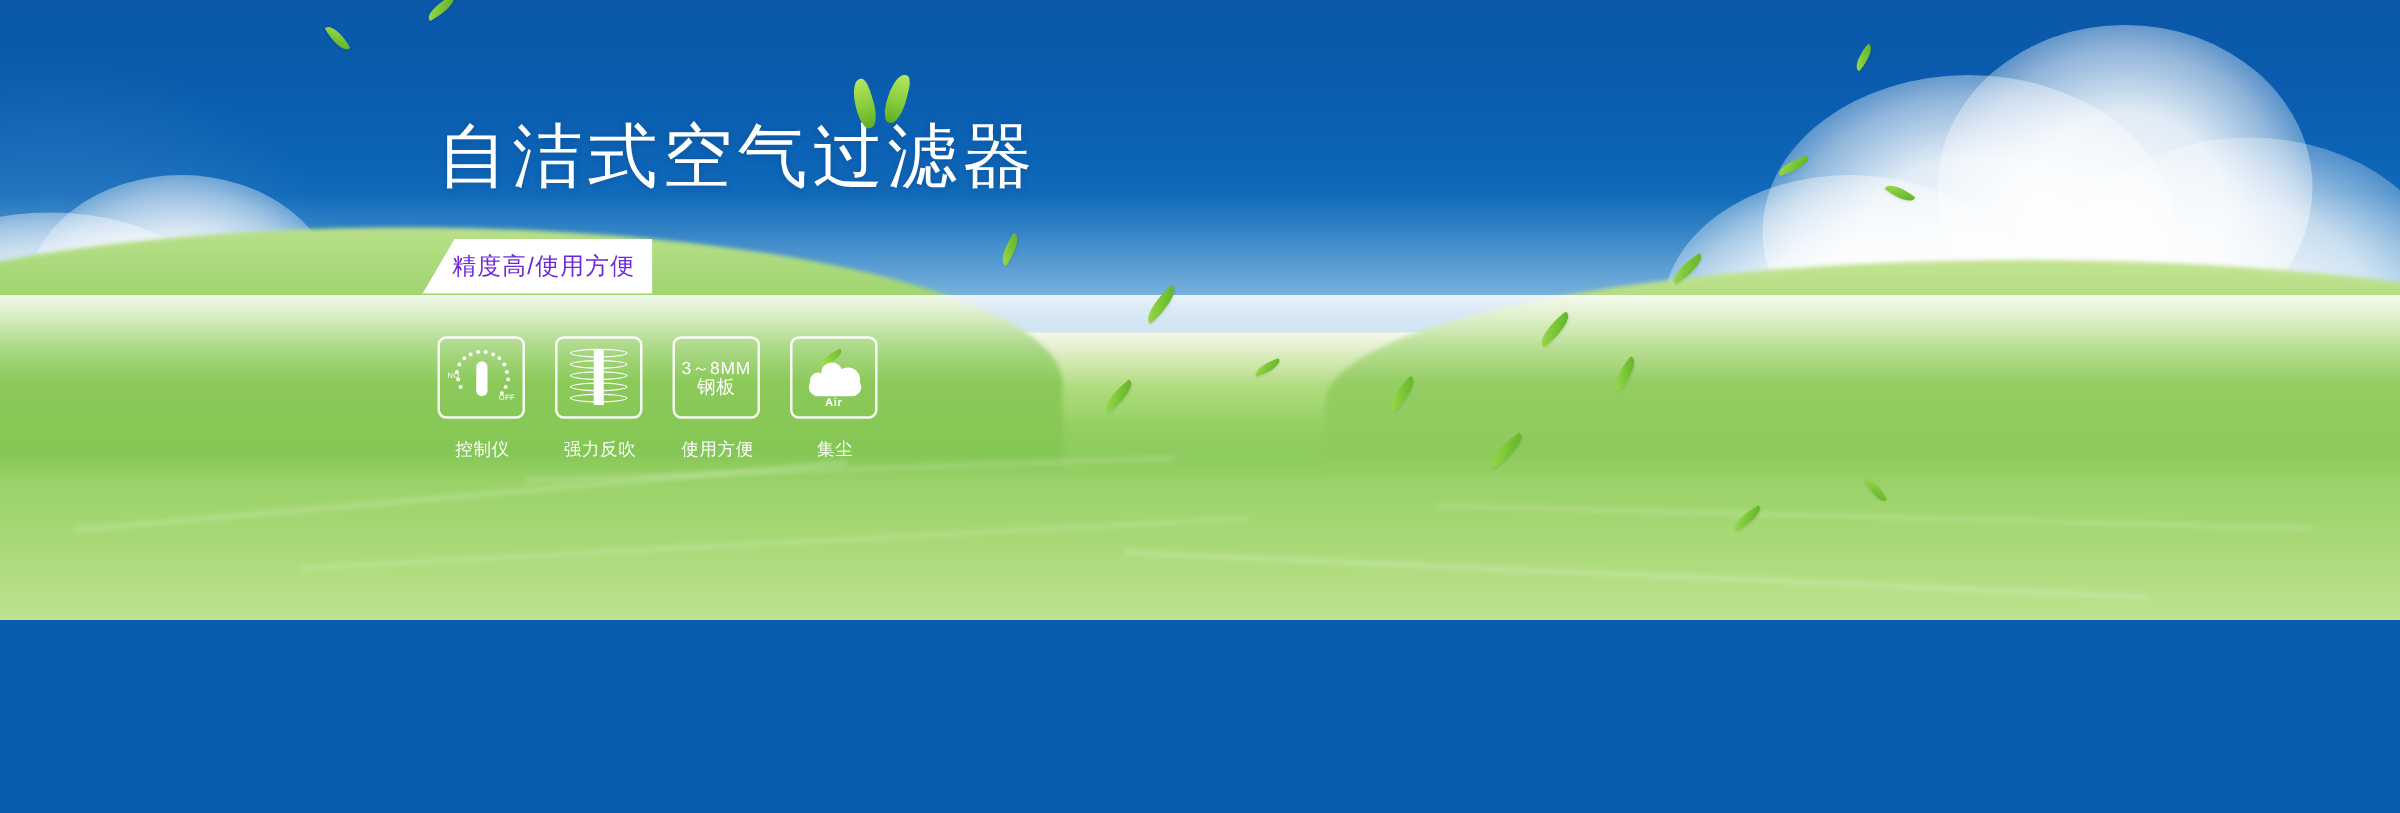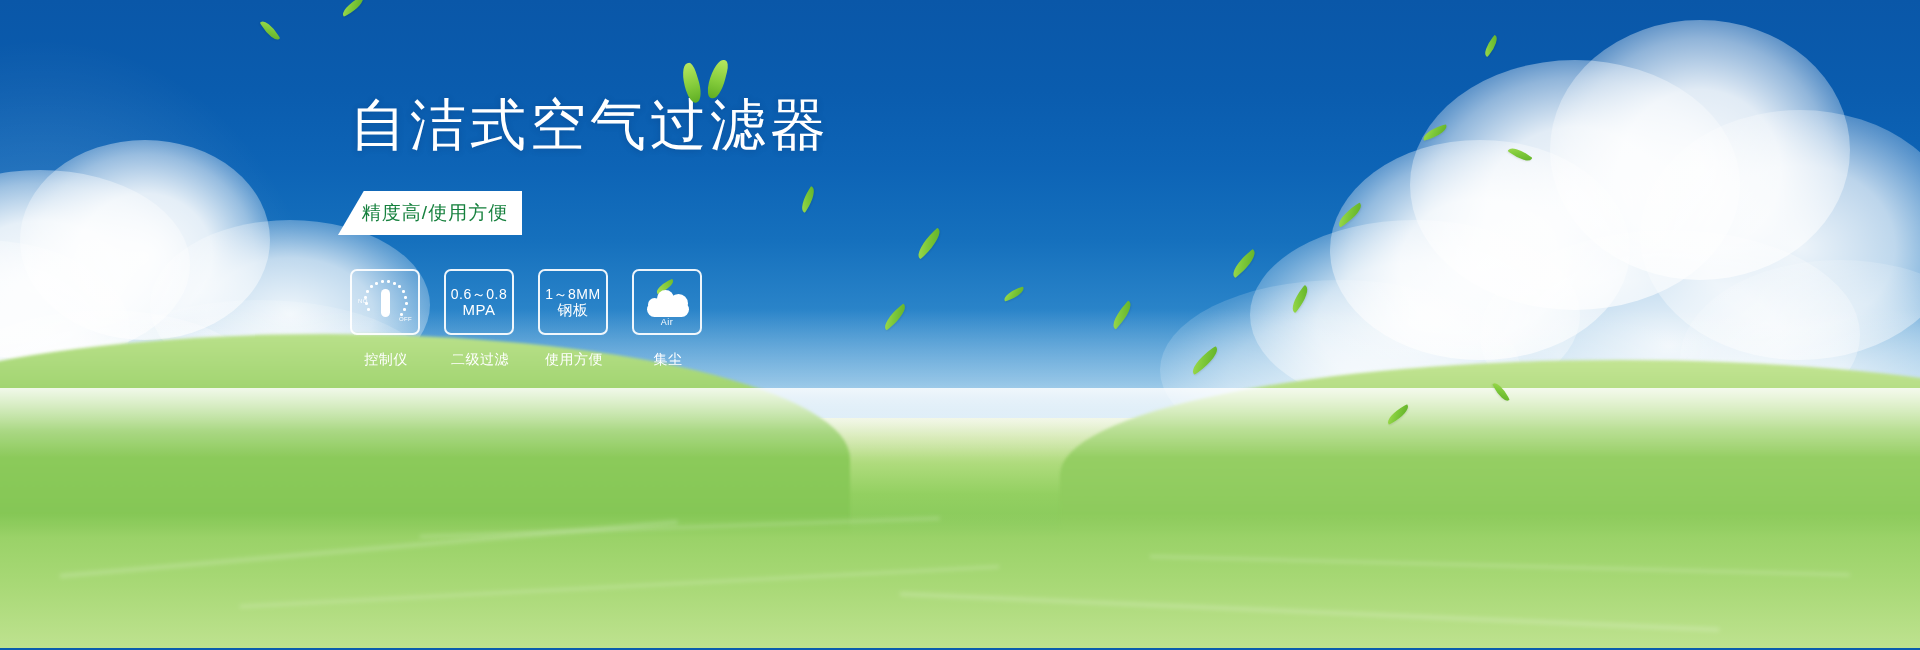--- a/index.html
+++ b/index.html
@@ -1,21 +1,21 @@
 <!DOCTYPE html>
 <html><head>
 <meta charset="utf-8">
 <style>
   html,body{margin:0;padding:0;}
   body{
     width:1920px;height:650px;overflow:hidden;
     font-family:"Liberation Sans","DejaVu Sans",sans-serif;
     background:#0a5cae;
   }
-  #banner{position:relative;width:1920px;height:648px;overflow:hidden;}
+  #banner{position:relative;width:1920px;height:496px;overflow:hidden;}
 
   
   .sky{position:absolute;inset:0;
     background:linear-gradient(180deg,
       #0a57a8 0%, #0a5cae 14%, #0d64b6 26%, #1570bd 37%,
       #2a84c9 48%, #57a3d8 58%, #8cc2e6 66%, #c2dced 72%, #dfeaf0 77%, #eef3f2 80%);
   }
   
   .sky-left-glow{position:absolute;left:-140px;top:0;width:760px;height:650px;
     background:radial-gradient(ellipse 420px 520px at 24% 62%, rgba(255,255,255,.26), rgba(255,255,255,0) 70%);}
@@ -63,21 +63,21 @@
   .tleaf{position:absolute;width:15px;height:40px;border-radius:70% 30% 60% 40%;
     background:linear-gradient(180deg,#b7e65e 0%,#86cd3c 55%,#5fae24 100%);}
   .tleaf.a{left:4px;top:4px;transform:rotate(-18deg);}
   .tleaf.b{left:30px;top:0px;transform:rotate(14deg);}
 
   
   .tabs{display:flex;align-items:stretch;height:44px;margin-top:24px;width:322px;position:relative;}
   .tab{display:flex;align-items:center;justify-content:center;font-size:19px;letter-spacing:1px;}
   .tab-dark{background:#113f8c;color:#ffffff;width:160px;
     clip-path:polygon(0 0, 100% 0, 86% 100%, 0 100%);padding-right:8px;}
-  .tab-light{background:#ffffff;color:#15803d;width:174px;margin-left:-12px;
+  .tab-light{background:#ffffff;color:#6d28d9;width:174px;margin-left:-12px;
     clip-path:polygon(14% 0, 100% 0, 100% 100%, 0 100%);padding-left:10px;}
 
   
   .features{display:flex;gap:22px;margin-top:34px;}
   .feature{width:72px;text-align:center;}
   .fbox{width:70px;height:66px;border:2px solid rgba(255,255,255,.92);border-radius:7px;
     display:flex;flex-direction:column;align-items:center;justify-content:center;
     color:#ffffff;position:relative;box-sizing:border-box;}
   .fbox-text{font-size:14px;line-height:16px;letter-spacing:.5px;white-space:nowrap;}
   .flabel{margin-top:16px;font-size:14px;color:#ffffff;white-space:nowrap;letter-spacing:.5px;}
@@ -89,21 +89,21 @@
     border-radius:5px;background:#fff;}
   .gauge .no{position:absolute;left:0px;top:20px;font-size:6px;letter-spacing:.3px;}
   .gauge .off{position:absolute;right:0px;bottom:4px;font-size:6px;letter-spacing:.3px;}
 
   
   .coil{position:relative;width:46px;height:48px;}
   .coil .ring{position:absolute;left:0;width:46px;height:7px;border:1.5px solid #fff;border-radius:50%;box-sizing:border-box;}
   .coil .stem{position:absolute;left:50%;top:2px;margin-left:-4px;width:8px;height:44px;background:#fff;}
 
   
-  .airicon{position:relative;width:50px;height:44px;}
+  .airicon{position:relative;width:50px;height:44px;font-weight:bold;}
   .airicon .puff{position:absolute;background:#fff;border-radius:50%;}
   .airicon .base{position:absolute;left:5px;top:22px;width:42px;height:15px;background:#fff;border-radius:9px;}
   .airicon .gleaf{position:absolute;width:20px;height:7px;border-radius:80% 10% 80% 10%;
     background:linear-gradient(90deg,#a8df52,#6fbd2b);}
   .airicon .airtxt{position:absolute;left:0;right:0;bottom:-3px;text-align:center;font-size:9px;color:#fff;letter-spacing:.5px;}
 </style>
 </head>
 <body>
 
 <div id="banner">
@@ -204,32 +204,38 @@
             <span class="dot" style="left:45px;top:30px;"></span>
             <span class="dot" style="left:42px;top:35px;"></span>
             <span class="bar"></span>
             <span class="no">NO</span>
             <span class="off">OFF</span>
           </div>
         </div>
         <div class="flabel">控制仪</div>
       </div>
 
-      <div class="feature">
-        <div class="fbox">
-          <div class="fbox-text">0.6～0.8</div>
-          <div class="fbox-text" style="font-size:15px;">MPA</div>
-        </div>
-        <div class="flabel">二级过滤</div>
-      </div>
-
-
-      <div class="feature">
-        <div class="fbox">
-          <div class="fbox-text">1～8MM</div>
+
+      <div class="feature">
+        <div class="fbox">
+          <div class="coil">
+            <span class="stem"></span>
+            <span class="ring" style="top:1px;"></span>
+            <span class="ring" style="top:10px;"></span>
+            <span class="ring" style="top:19px;"></span>
+            <span class="ring" style="top:28px;"></span>
+            <span class="ring" style="top:37px;"></span>
+          </div>
+        </div>
+        <div class="flabel">强力反吹</div>
+      </div>
+
+      <div class="feature">
+        <div class="fbox">
+          <div class="fbox-text">3～8MM</div>
           <div class="fbox-text" style="font-size:15px;">钢板</div>
         </div>
         <div class="flabel">使用方便</div>
       </div>
 
       <div class="feature">
         <div class="fbox">
           <div class="airicon">
             <span class="gleaf" style="left:13px;top:3px;transform:rotate(-28deg);"></span>
             <span class="puff" style="left:6px;top:18px;width:13px;height:13px;"></span>

